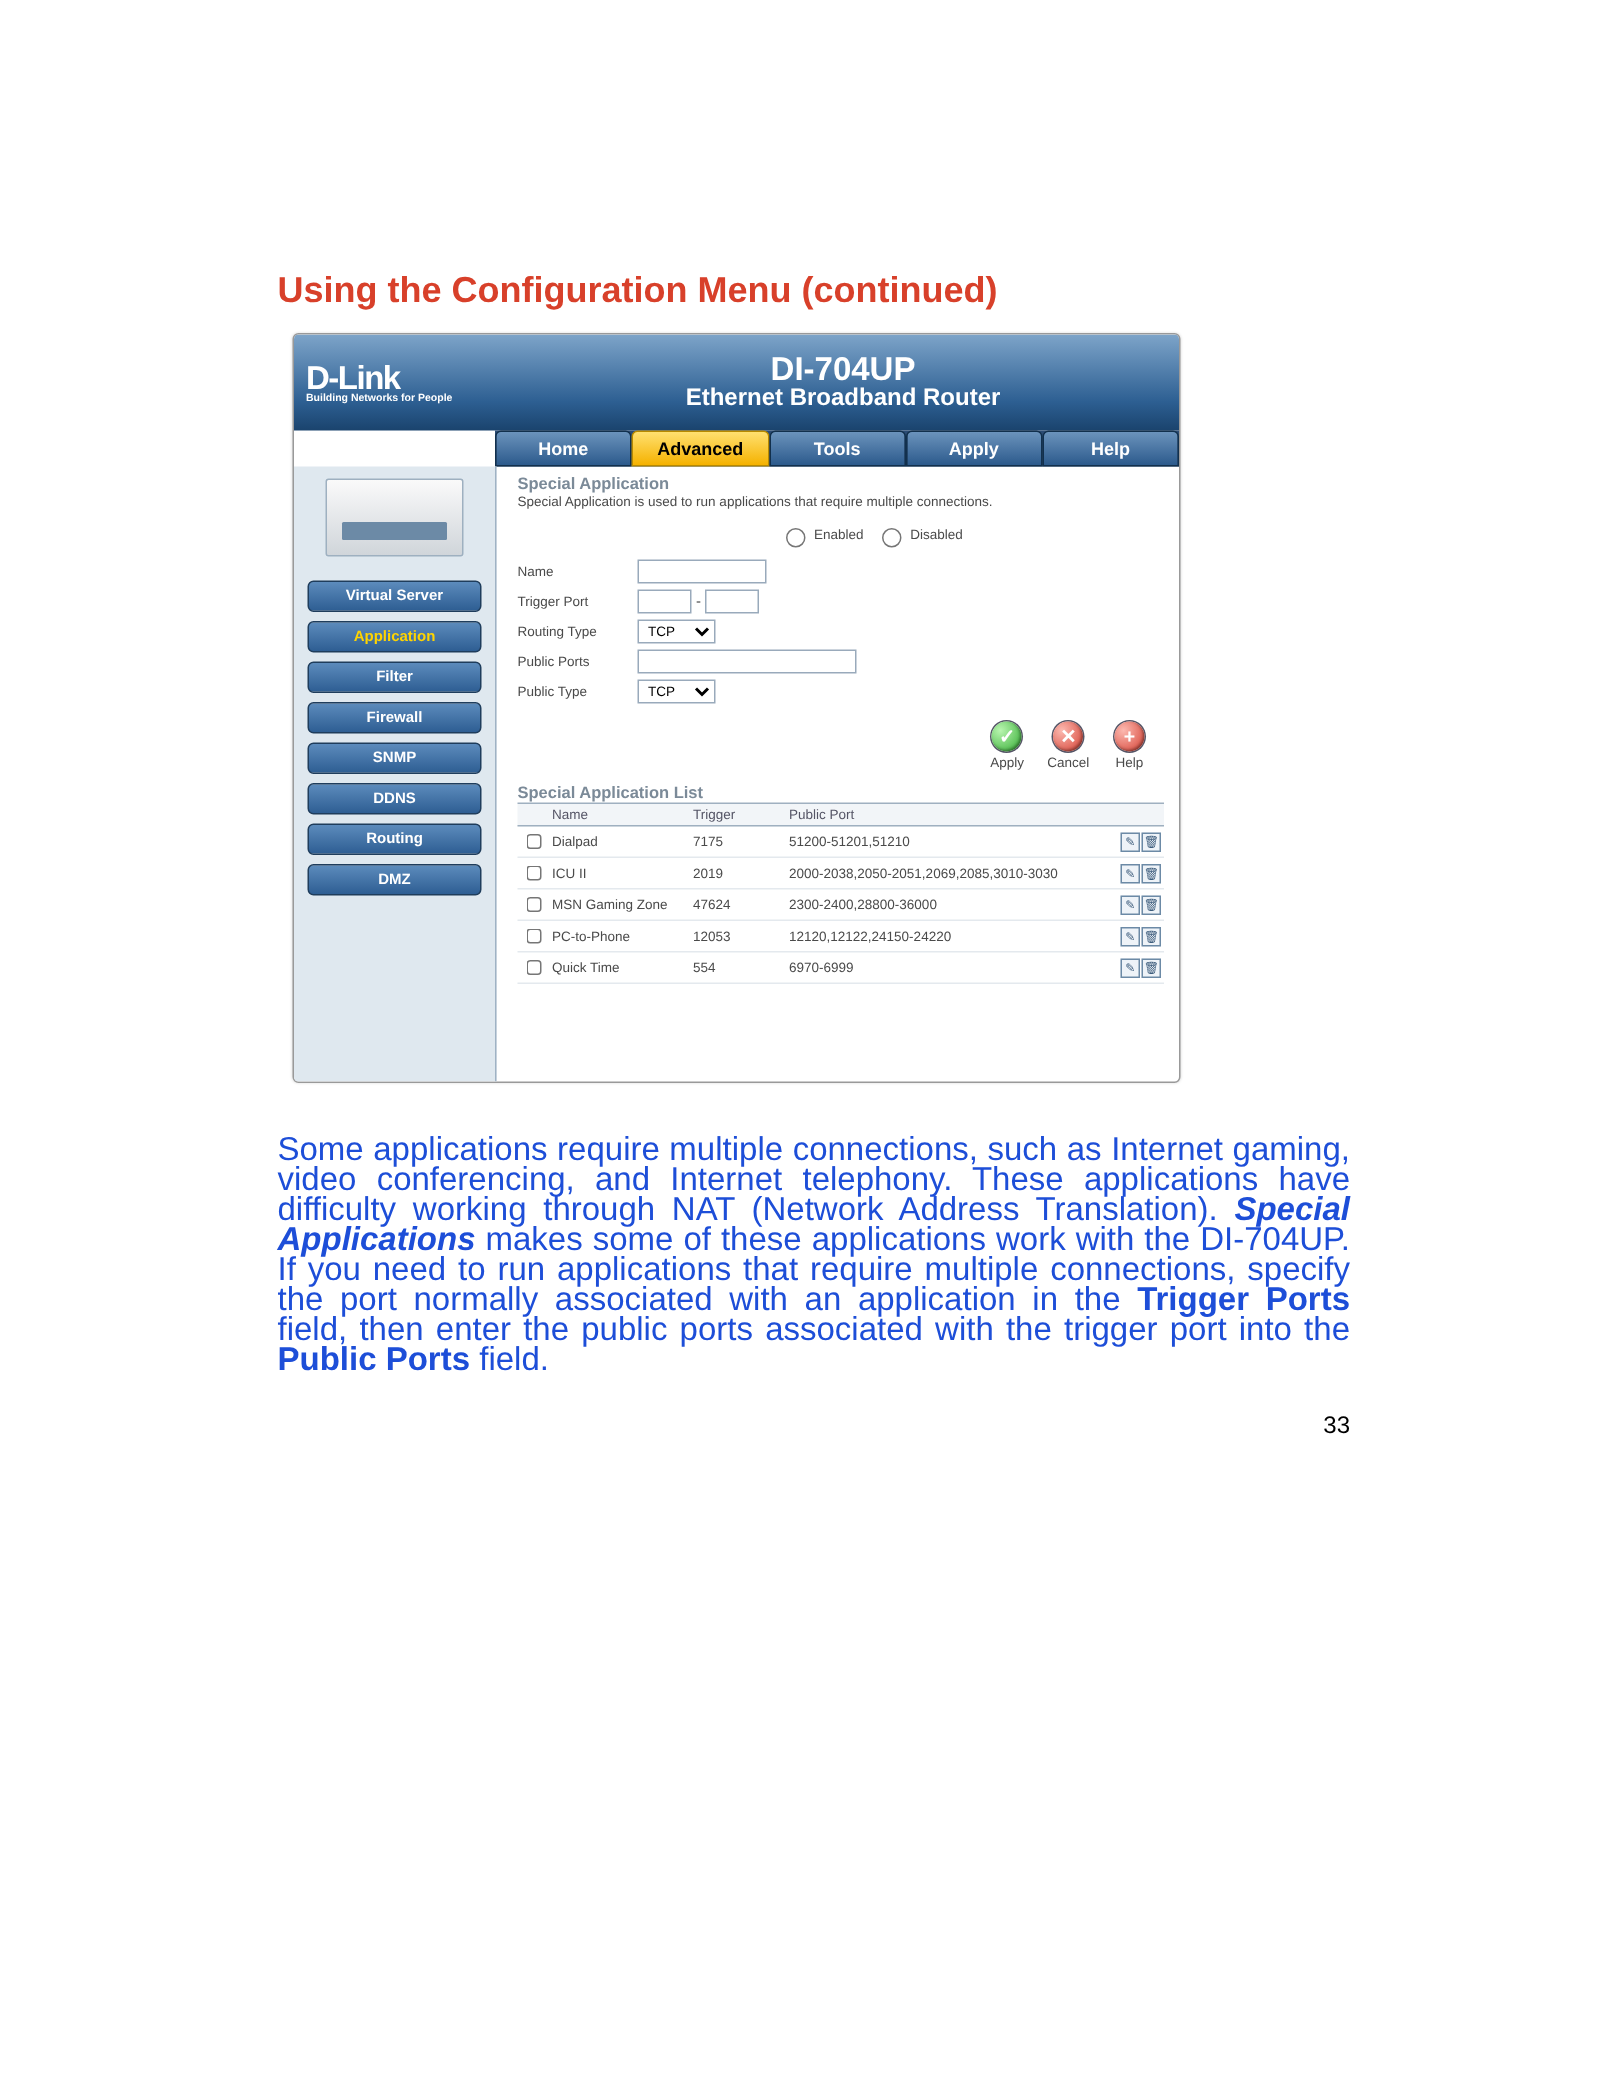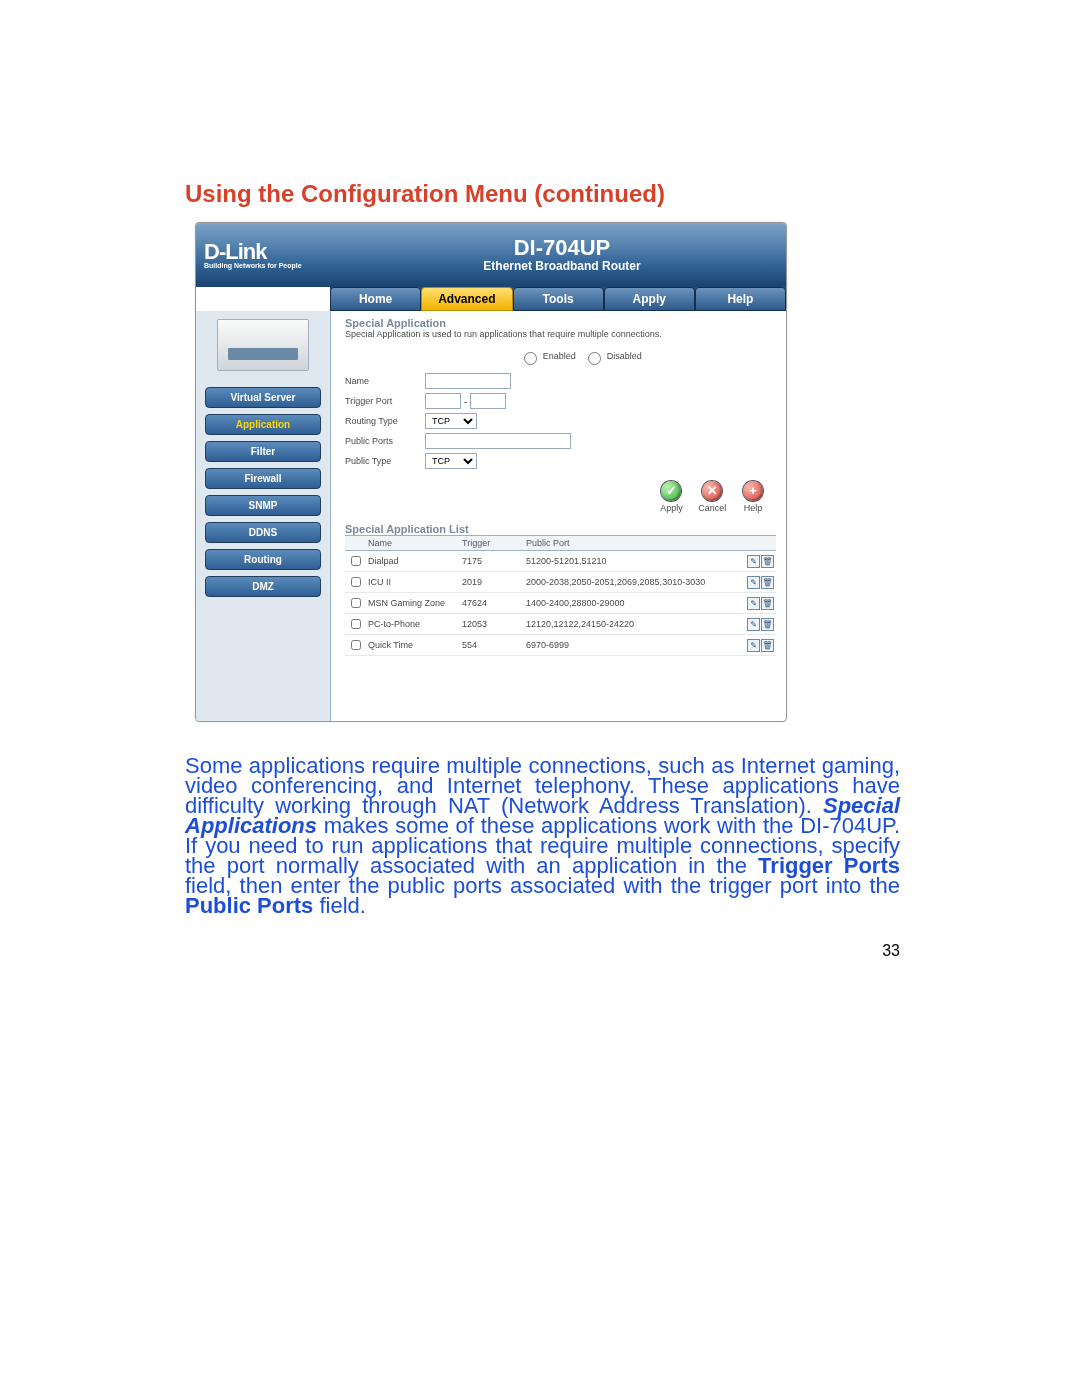--- a/index.html
+++ b/index.html
@@ -62,21 +62,21 @@
   .model-box {
     flex: 1;
     text-align: center;
   }
   .model {
     font-size: 22px;
     font-weight: bold;
     line-height: 22px;
   }
   .model-sub {
-    font-size: 12px;
+    font-size: 16px;
     font-weight: bold;
   }
   .nav-row {
     display: flex;
     margin-left: 134px;
     background: #2c4c74;
   }
   .nav-tab {
     flex: 1;
     text-align: center;
@@ -369,21 +369,21 @@
                 <td><input type="checkbox" class="chk" style=""></td>
                 <td>ICU II</td>
                 <td>2019</td>
                 <td>2000-2038,2050-2051,2069,2085,3010-3030</td>
                 <td class="icon-pair"><span class="ico">✎</span><span class="ico">🗑</span></td>
               </tr>
               <tr>
                 <td><input type="checkbox" class="chk" style=""></td>
                 <td>MSN Gaming Zone</td>
                 <td>47624</td>
-                <td>1400-2400,28800-29000</td>
+                <td>2300-2400,28800-36000</td>
                 <td class="icon-pair"><span class="ico">✎</span><span class="ico">🗑</span></td>
               </tr>
               <tr>
                 <td><input type="checkbox" class="chk" style=""></td>
                 <td>PC-to-Phone</td>
                 <td>12053</td>
                 <td>12120,12122,24150-24220</td>
                 <td class="icon-pair"><span class="ico">✎</span><span class="ico">🗑</span></td>
               </tr>
               <tr>

